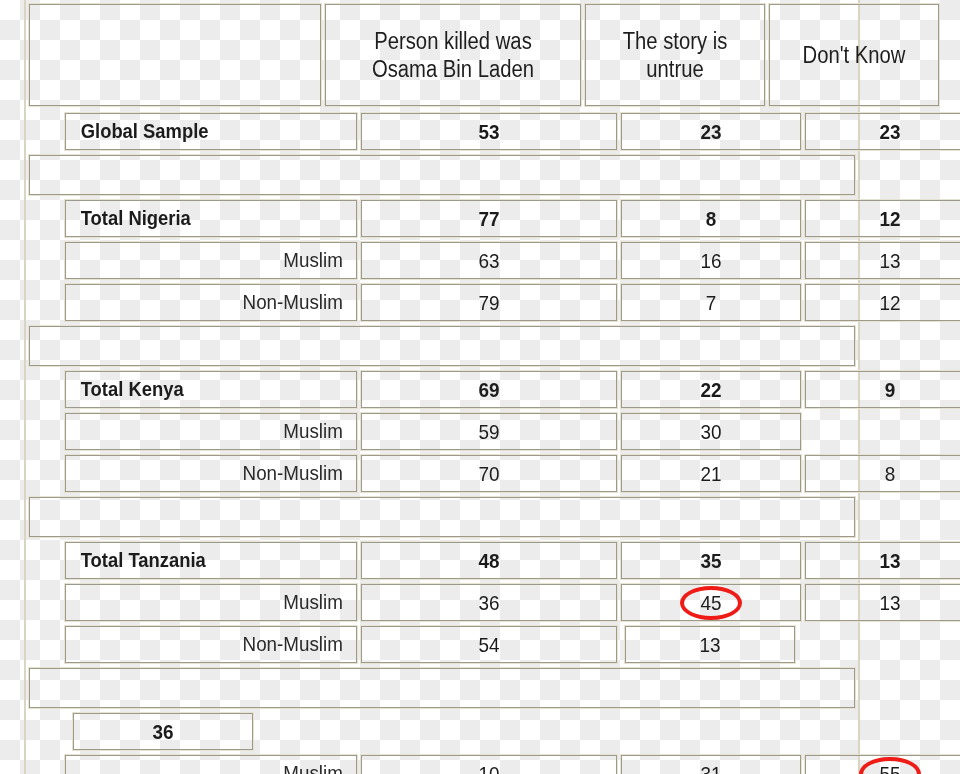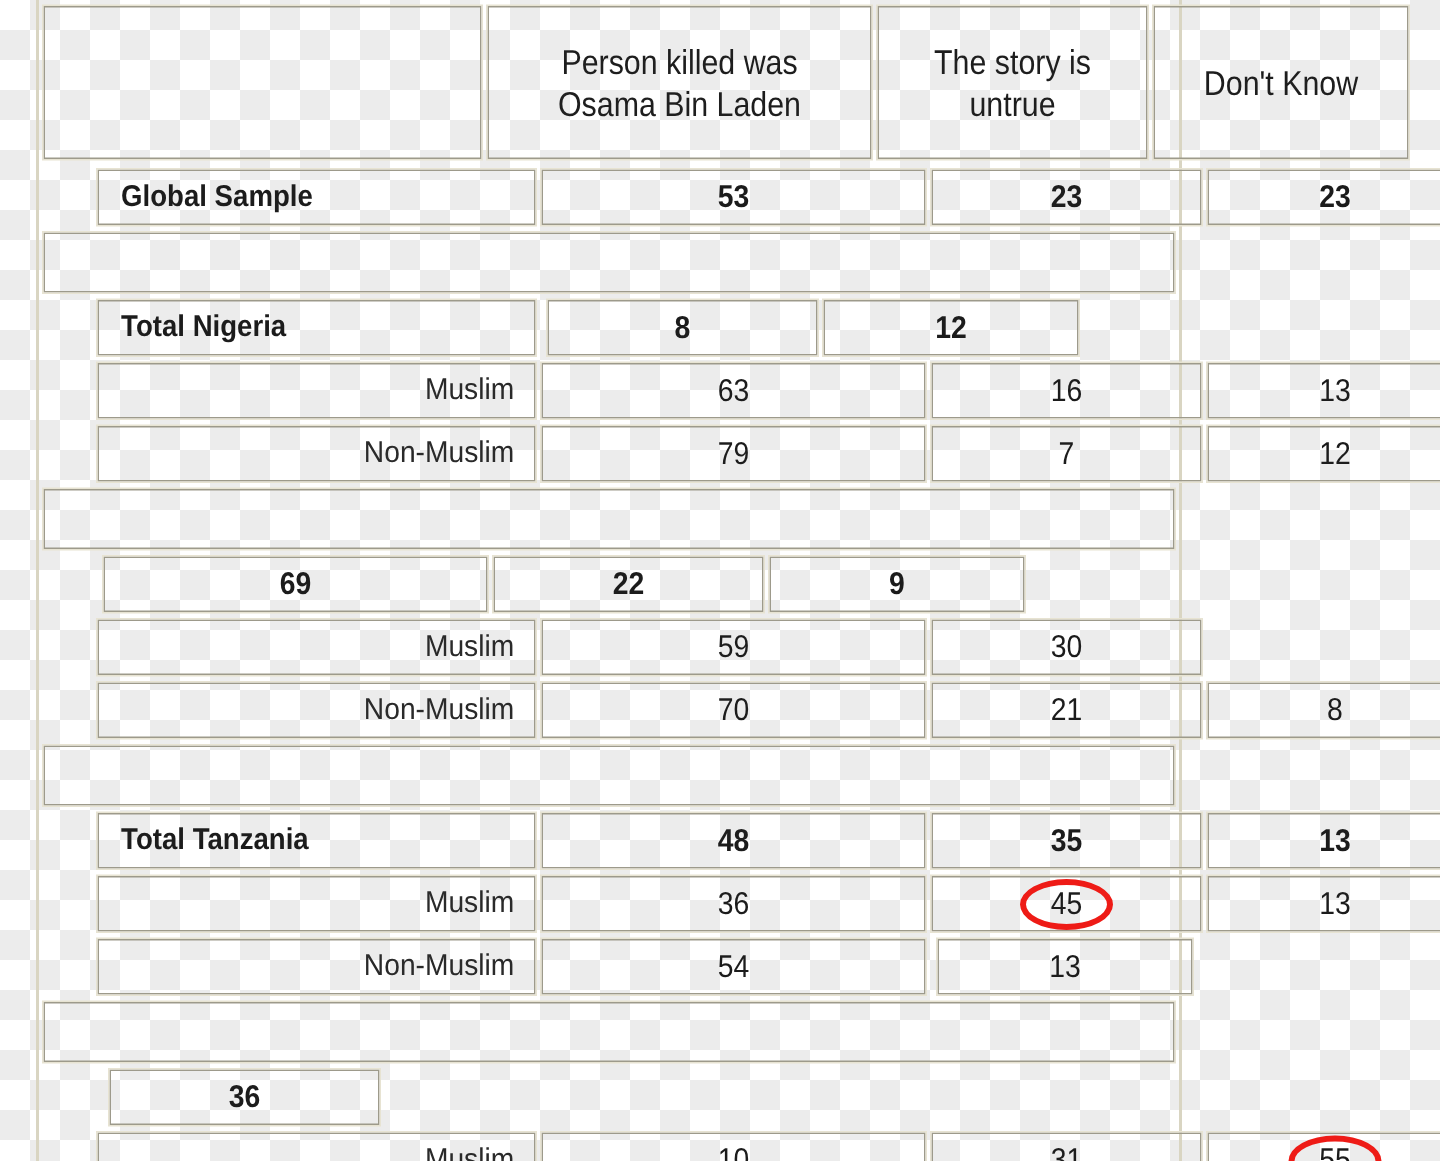--- a/index.html
+++ b/index.html
@@ -19,21 +19,21 @@
       linear-gradient(45deg, #ececec 25%, transparent 25%, transparent 75%, #ececec 75%);
     background-size: 40px 40px;
     background-position: 0 0, 20px 20px;
   }
 
   
   #table-root {
     position: absolute;
     left: 24px;
     top: 0px;
-    width: 764px;
+    width: 836px;
     height: 774px;
     border-left: 2px solid #d9d5c2;
     border-right: 2px solid #d9d5c2;
     box-sizing: border-box;
   }
 
   .grid {
     display: block;
     width: 100%;
     box-sizing: border-box;
@@ -202,20 +202,23 @@
           </div>
         </div>
         <div class="row row-spacer">
           <div class="cell-full"></div>
         </div>
         <div class="row row-data row-total">
           <div class="cell c-label">
             <div class="lbl">Total Nigeria</div>
           </div>
           <div class="c-gap"></div>
+          <div class="cell c-v1">
+            <div class="val">77</div>
+          </div>
           <div class="c-gap"></div>
           <div class="cell c-v2">
             <div class="val">8</div>
           </div>
           <div class="c-gap"></div>
           <div class="cell c-v3">
             <div class="val">12</div>
           </div>
         </div>
         <div class="row row-data row-sub">
@@ -249,20 +252,23 @@
           </div>
           <div class="c-gap"></div>
           <div class="cell c-v3">
             <div class="val">12</div>
           </div>
         </div>
         <div class="row row-spacer">
           <div class="cell-full"></div>
         </div>
         <div class="row row-data row-total">
+          <div class="cell c-label">
+            <div class="lbl">Total Kenya</div>
+          </div>
           <div class="c-gap"></div>
           <div class="cell c-v1">
             <div class="val">69</div>
           </div>
           <div class="c-gap"></div>
           <div class="cell c-v2">
             <div class="val">22</div>
           </div>
           <div class="c-gap"></div>
           <div class="cell c-v3">

